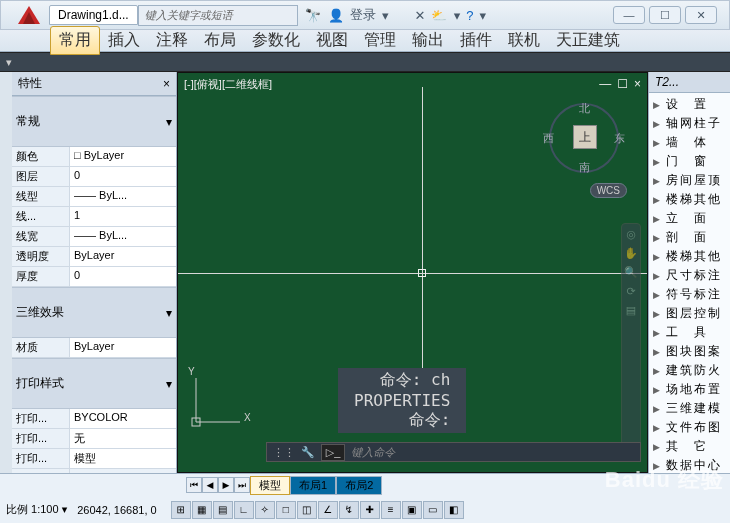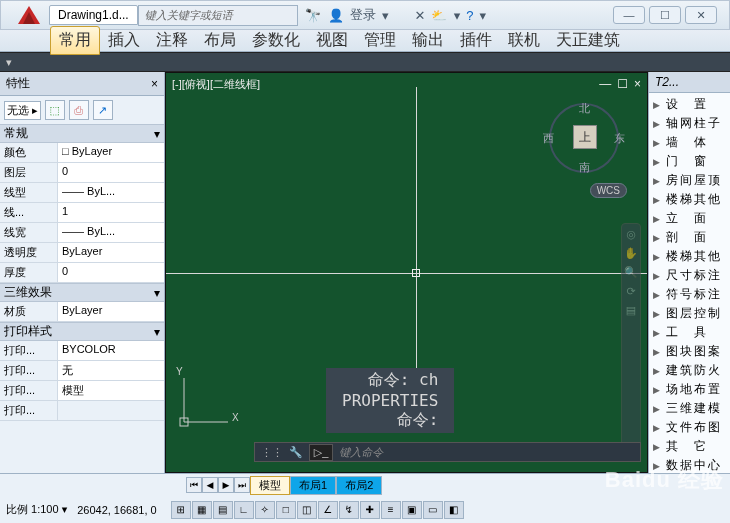--- a/index.html
+++ b/index.html
@@ -10,27 +10,27 @@
 .search-box { background: #e8eef5; border: 1px solid #9fb2c5; padding: 2px 6px; margin-left: 0; width: 160px; color: #666; font-style: italic; }
 .title-icons { margin-left: 8px; display:flex; gap:6px; align-items:center; color:#4a5a6a;}
 .title-icons span{font-size:13px;}
 .spacer { flex: 1; }
 .winbtns { display: flex; gap: 4px; }
 .winbtn { width: 32px; height: 18px; border: 1px solid #9fb2c5; background: #eaf1f8; border-radius: 3px; display:flex;align-items:center;justify-content:center;font-size:11px;color:#4a5a6a;}
 .ribbon-tabs { height: 22px; display: flex; align-items: center; padding-left: 50px; background: linear-gradient(#e8eef5,#dae5ef); border-bottom: 1px solid #9fb2c5;}
 .rtab { padding: 3px 8px; font-size: 16px; color: #333; }
 .rtab.active { background: linear-gradient(#fff7dd,#ffe29c); border: 1px solid #caa030; border-radius: 3px 3px 0 0; }
 .toolstrip { height: 20px; background: #3a4550; border-top:1px solid #222; border-bottom:1px solid #222; display:flex;align-items:center;padding:0 6px;color:#ccc;font-size:11px;}
-.main { display: flex; height: 401px; }
+.main { display: flex; height: 401px; margin-left: 12px; }
 .panel-left { width: 165px; background: #eaf1f8; border-right: 1px solid #9fb2c5; display:flex; flex-direction:column;}
 .panel-head { background: #d2dce8; border-bottom: 1px solid #9fb2c5; padding: 3px 6px; font-size: 12px; display:flex;align-items:center;justify-content:space-between;}
 .panel-tools { display:flex; gap:4px; padding: 4px; align-items:center; }
 .sel { border:1px solid #9fb2c5; background:#fff; padding:1px 2px; font-size:11px; }
 .tinybtn { width:20px; height:20px; border:1px solid #9fb2c5; background:#f5f9fd; display:flex;align-items:center;justify-content:center;font-size:11px; }
-.cat { background: #d2dce8; border-top:1px solid #b8c5d4; border-bottom:1px solid #b8c5d4; padding: 0 4px; font-size:12px; display:flex;align-items:center;justify-content:space-between;}
+.cat { background: #d2dce8; border-top:1px solid #b8c5d4; border-bottom:1px solid #b8c5d4; padding: 16px 4px; font-size:12px; display:flex;align-items:center;justify-content:space-between;}
 .proprow { display:flex; border-bottom:1px solid #cfd9e4; }
 .proprow > div { padding: 2px 4px; font-size:11px; }
 .propk { width: 58px; background:#eaf1f8; border-right:1px solid #cfd9e4; }
 .propv { flex:1; background:#fff; overflow:hidden; white-space:nowrap;}
 .viewport { flex:1; background: #14532d; position:relative; border:1px solid #111;text-align:right;}
 .vp-label { position:absolute; top:4px; left:6px; color:#eee; font-size:11px;}
 .vp-winbtns { position:absolute; top:4px; right:6px; color:#eee; display:flex; gap:6px; font-size:12px;}
 .crosshair-h { position:absolute; top:50%; left:0; right:0; height:1px; background:#d8d8d8;}
 .crosshair-v { position:absolute; left:52%; top:14px; bottom:40px; width:1px; background:#d8d8d8;}
 .cursor-box { position:absolute; top:calc(50% - 4px); left:calc(52% - 4px); width:8px; height:8px; border:1px solid #eee;}
@@ -39,21 +39,21 @@
 .viewcube .face { position:absolute; top:22px; left:24px; width:24px; height:24px; background:#d6cfc0; border:1px solid #888; display:flex;align-items:center;justify-content:center; font-size:12px; color:#333;}
 .viewcube .dir { position:absolute; color:#aab; font-size:11px;}
 .wcs-badge { position:absolute; top:110px; right:20px; padding:1px 6px; background:#444e58; border:1px solid #6c7a88; color:#ccc; font-size:10px; border-radius:8px;}
 .navbar { position:absolute; right:6px; top:150px; width:20px; height:230px; background:#3a4550; border:1px solid #555; border-radius:4px; opacity:0.55; display:flex; flex-direction:column; align-items:center; gap:6px; padding:4px 0; color:#9aa;}
 .ucs-icon { position:absolute; bottom:40px; left:10px; color:#ccc; font-size:10px;}
 .cmdhist { position:absolute; bottom:39px; left:160px; background:#3a4550; color:#d8d8d8; font-family:monospace; font-size:16px; padding:2px 16px;}
 .cmdline { position:absolute; bottom:10px; left:88px; right:6px; height:20px; background:#2d3742; border:1px solid #555; display:flex; align-items:center; padding:0 6px; color:#888; font-size:11px; gap:6px;}
 .cmdline .gear{color:#bbb;}
 .model-tabs { position:absolute; bottom:-20px; left:8px; display:flex; align-items:center; }
 .model-tabs .navb { width:16px; height:16px; background:#e8eef5; border:1px solid #9fb2c5; display:flex;align-items:center;justify-content:center;font-size:9px;}
-.model-tabs .mt { padding:1px 8px; border:1px solid #9fb2c5; background:#0ea5e9; font-size:11px;}
+.model-tabs .mt { padding:1px 8px; border:1px solid #9fb2c5; background:#0369a1; font-size:11px;}
 .model-tabs .mt.active { background:#fff7dd; border-color:#caa030;}
 .panel-right { width: 82px; background: #f8fbfe; border-left:1px solid #9fb2c5; display:flex; flex-direction:column;}
 .panel-right .panel-head{font-size:12px;font-style:italic;}
 .tree { padding:2px 0; overflow:hidden;}
 .tree-item { display:flex; align-items:center; padding:1px 4px; font-size:12px; gap:4px; letter-spacing: 2px;}
 .tree-item .tri { color:#666; font-size:9px;}
 .statusbar { position:absolute; bottom:0; left:0; right:0; height:50px; background: #eaf1f8; border-top:1px solid #9fb2c5; display:flex; flex-direction:column;}
 .status-tabs-row{height:22px; display:flex; align-items:center; padding-left:186px; position:relative;}
 .status-main { flex:1; display:flex; align-items:center; padding:0 6px; font-size:11px; gap:10px;}
 .status-toggles { display:flex; gap:1px; margin-left:4px;}
@@ -106,26 +106,20 @@
   </div>
 
 <div class="toolstrip">▾</div>
 
 <div class="main">
   <div class="panel-left">
     <div class="panel-head">
         <span>特性</span>
         <span>×</span>
       </div>
-    <div class="panel-tools">
-      <div class="sel">无选 ▸</div>
-      <div class="tinybtn" style="color:#1a8a1a">⬚</div>
-      <div class="tinybtn" style="color:#c66">⎙</div>
-      <div class="tinybtn" style="color:#06c">↗</div>
-    </div>
     <div id="prop-cats">
         <div class="cat">
           <span>常规</span>
           <span>▾</span>
         </div>
         <div class="proprow">
           <div class="propk">颜色</div>
           <div class="propv">□ ByLayer</div>
         </div>
         <div class="proprow">

